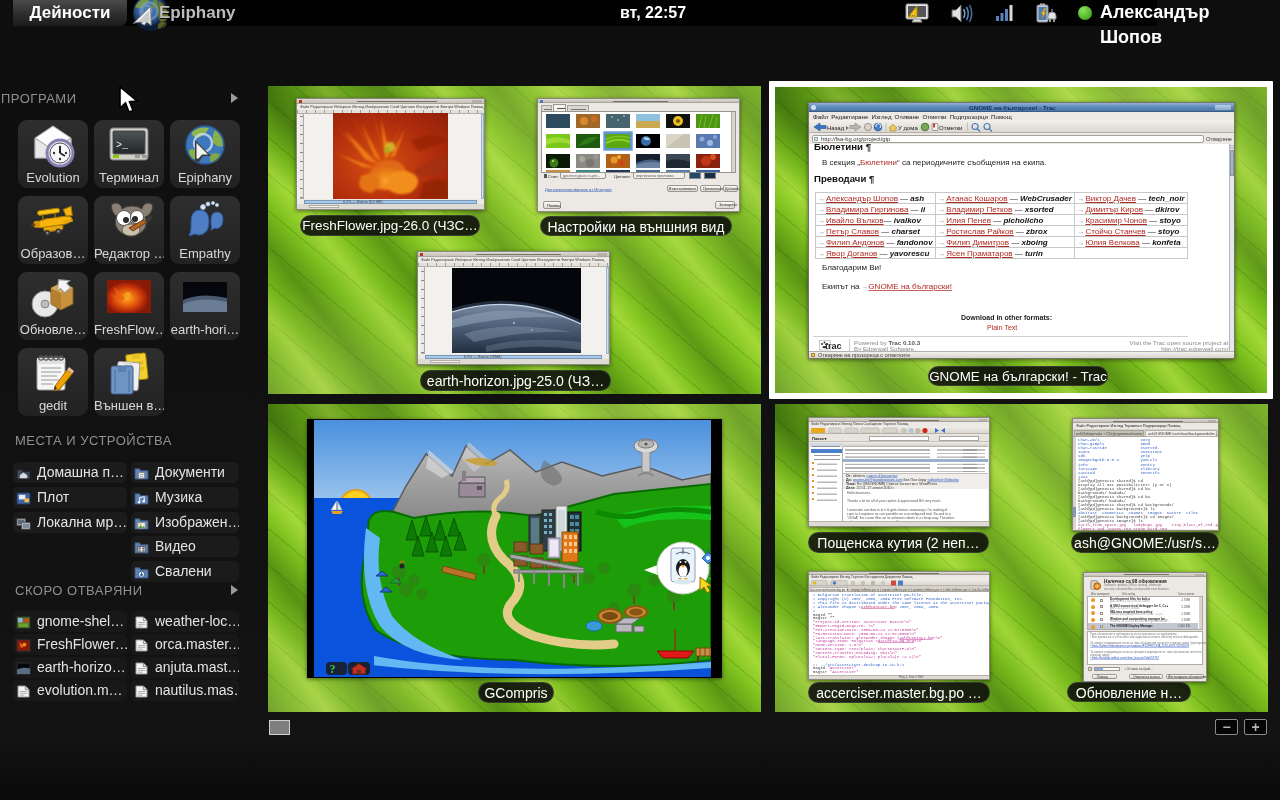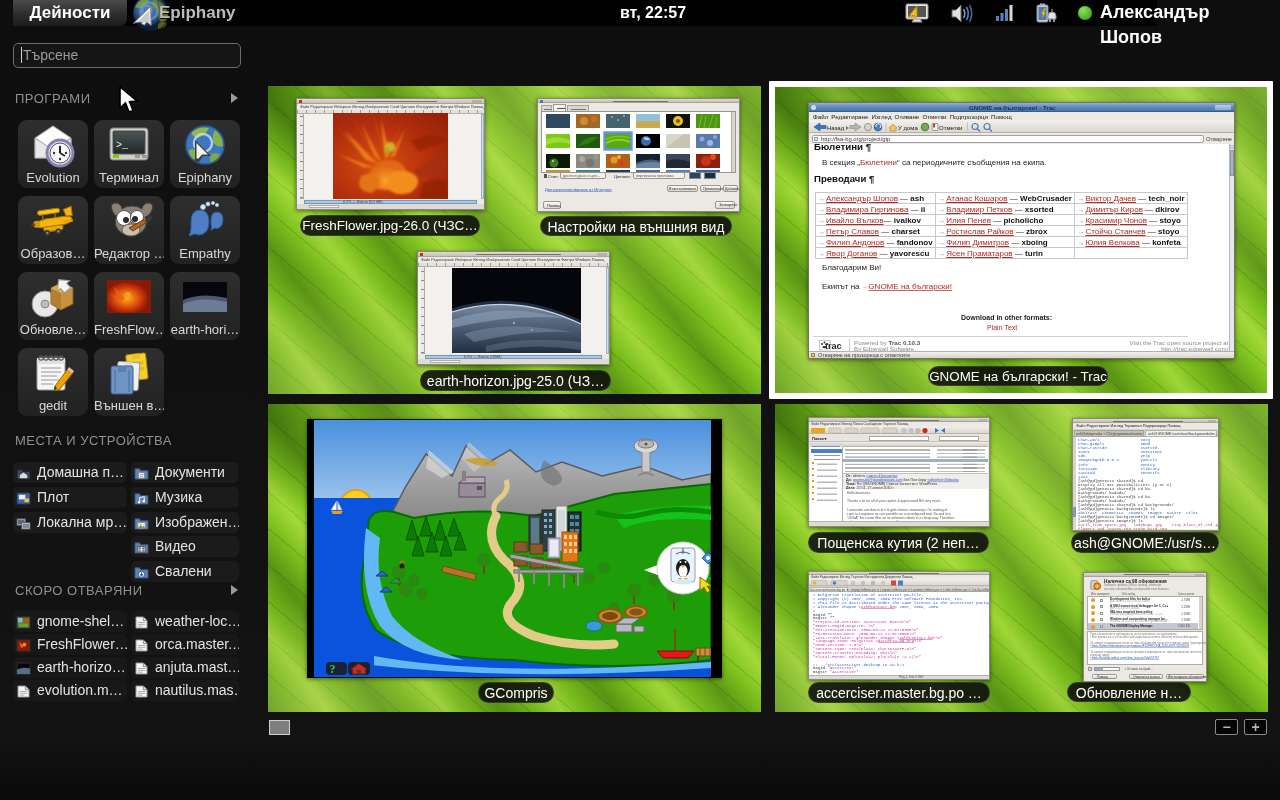--- a/index.html
+++ b/index.html
@@ -39,21 +39,21 @@
 
 .win{position:absolute;background:#ece9e4;border:1px solid #8a8880;box-shadow:0 1px 4px rgba(0,0,0,0.5);overflow:hidden;}
 .abs{position:absolute;}
 .mt{position:absolute;transform-origin:0 0;white-space:nowrap;font-family:"Liberation Sans",sans-serif;color:#2a2a2a;}
 pre.mt{white-space:pre;}
 .tbar{position:absolute;left:0;top:0;right:0;background:linear-gradient(#dedbd4,#c5c1b8);border-bottom:1px solid #a8a49c;}
 .gimp-ruler{position:absolute;background:#e4e1da repeating-linear-gradient(90deg,#9a9a9a 0 1px,transparent 1px 9px);border-bottom:1px solid #b5b1a8;}
 .hsc{position:absolute;background:#a9c7e8;border:1px solid #7a98b8;}
 .tc{border:1px solid #c8c8c8;font-size:8px;padding:0.5px 2px;white-space:nowrap;overflow:hidden;height:10px;color:#222;}
 .tc a{color:#b02a22;text-decoration:underline;}
-.tc b{color:#111;}
+.tc b{color:#111;font-style:italic;}
 .tc s{text-decoration:none;color:#7a8aa0;font-size:7px;margin-right:1px;}
 .lines13{position:absolute;height:16px;background:repeating-linear-gradient(transparent 0 1px,rgba(100,100,100,0.65) 1.5px 2.5px,transparent 2.5px 4px);}
 .updrow{position:absolute;left:4px;right:8px;height:6.6px;}
 .updrow i{position:absolute;left:3px;top:1.2px;width:4px;height:4px;border-radius:50%;background:radial-gradient(circle at 35% 30%,#f8a838,#e07808);}
 .updrow u{position:absolute;left:12px;top:1.5px;width:3px;height:3px;background:#f4f2ee;border:1px solid #9a968e;}
 </style>
 </head>
 <body>
 <div id="stage">
   <div id="topbar">
@@ -109,22 +109,21 @@
         <polygon points="9.5,5 6,11 8,11 6.5,16 11,9.5 8.8,9.5 11,5" fill="#f0c020" stroke="#a87c08" stroke-width="0.5"></polygon>
         <path d="M13 13 Q13 9 17 9 Q21 9 21 13 L21 16 L13 16Z" fill="#e4e4e4" stroke="#8a8a8a"></path>
         <rect x="14" y="16" width="2" height="3" fill="#999"></rect>
         <rect x="18" y="16" width="2" height="3" fill="#999"></rect>
         <line x1="17" y1="9" x2="17" y2="6" stroke="#888" stroke-width="1.4"></line>
       </svg>
     <div id="statusdot"></div>
     <span id="username">Александър Шопов</span>
   </div>
 
-  <div id="search"><span style="border-left:1px solid #cfcfcf;margin-right:1px;"></span>Търсене</div>
-  <div class="sechead" style="left:15px;top:91px;">ПРОГРАМИ</div>
+  <div class="sechead" style="left:1px;top:91px;">ПРОГРАМИ</div>
   <div class="secarrow" style="left:231px;top:93px;"></div>
   <div id="apps">
     <div class="appcell" style="left:18px;top:120px;">
       <svg width="48" height="48" viewBox="0 0 48 48">
           <polygon points="6,16 24,4 42,16 42,36 6,36" fill="#f4f4f4" stroke="#999" stroke-width="1"></polygon>
           <polygon points="6,16 24,26 42,16 42,36 6,36" fill="#e8e8e8" stroke="#aaa" stroke-width="1"></polygon>
           <polygon points="6,16 24,4 42,16 24,28" fill="#fdfdfd" stroke="#999" stroke-width="1"></polygon>
           <circle cx="31" cy="31" r="13" fill="#e6e2f0" stroke="#8a7fb0" stroke-width="3"></circle>
           <circle cx="31" cy="31" r="10" fill="#f8f8fa" stroke="#555" stroke-width="1"></circle>
           <line x1="31" y1="31" x2="31" y2="24" stroke="#222" stroke-width="2"></line>

